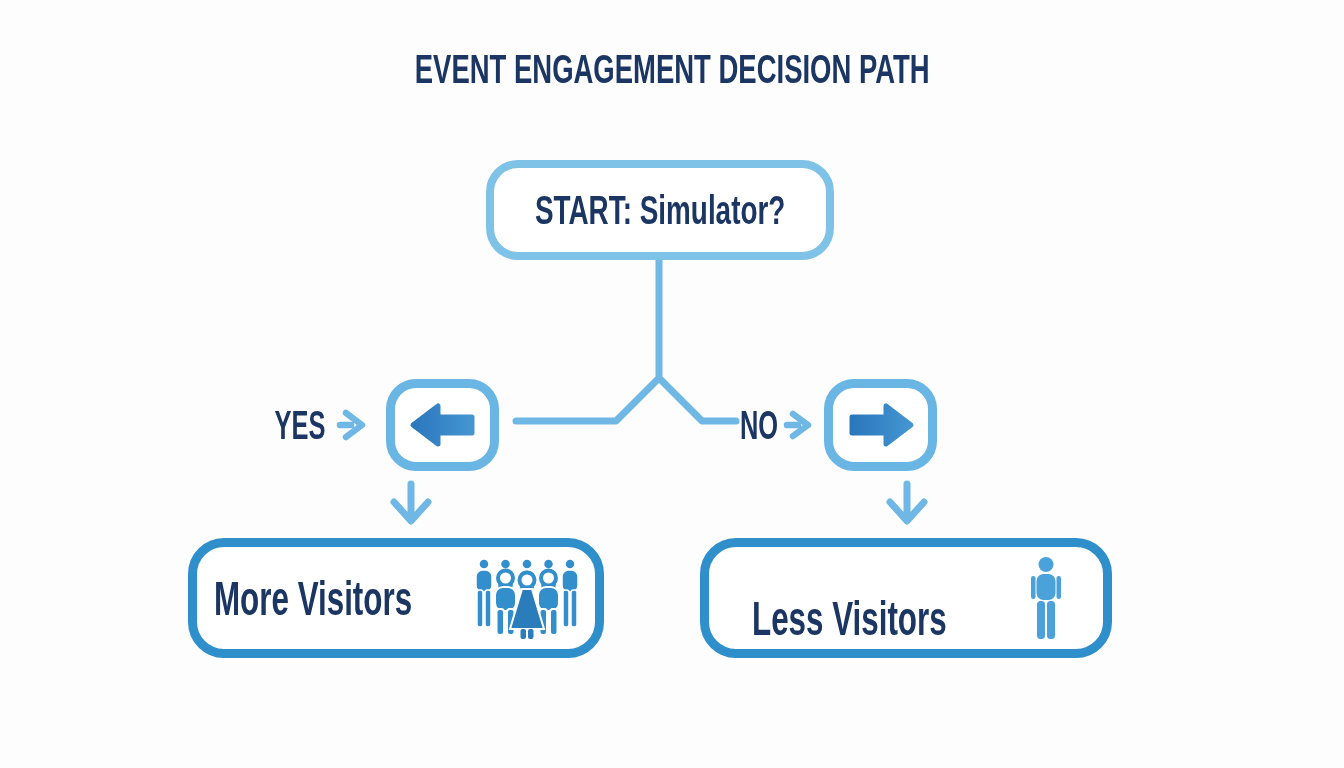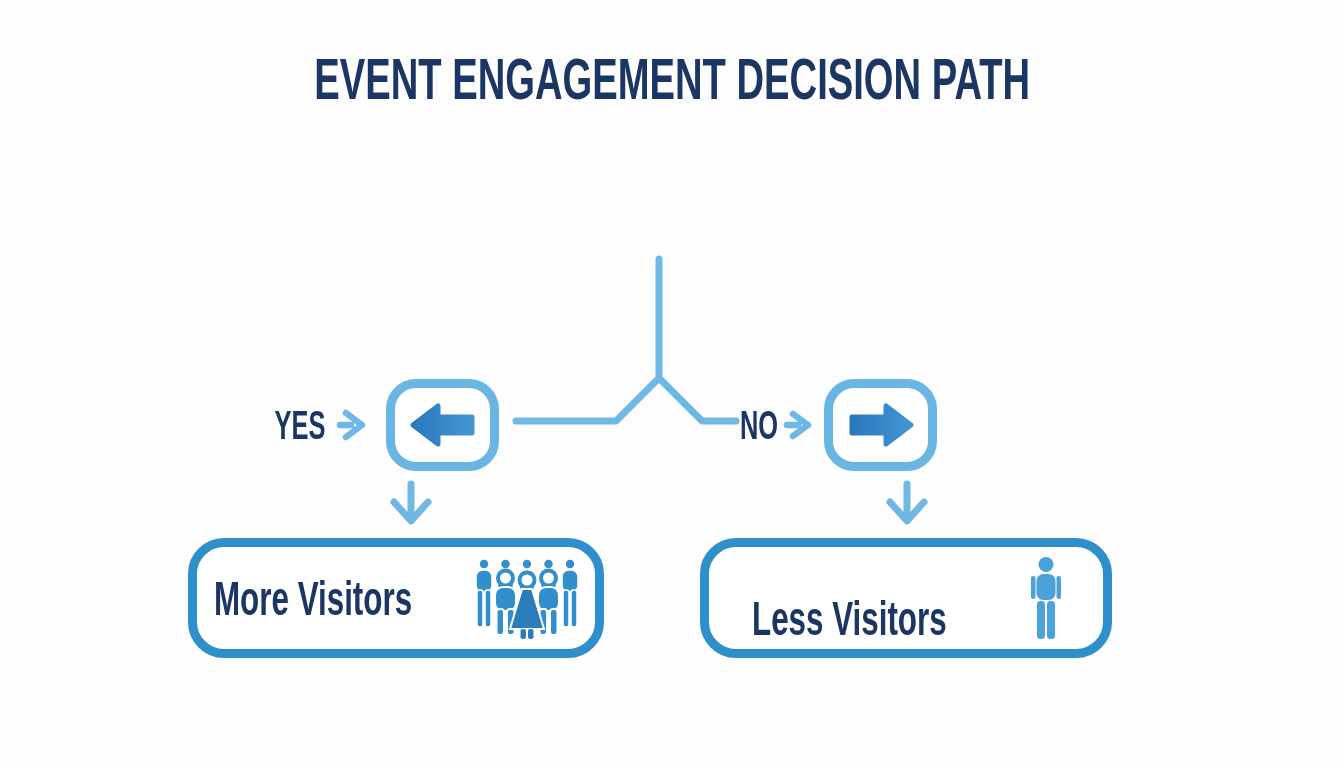--- a/index.html
+++ b/index.html
@@ -6,21 +6,21 @@
   .stage {
     position: relative; width: 1344px; height: 768px; overflow: hidden;
     background: var(--background, #FDFDFE);
     font-family: "Liberation Sans", "DejaVu Sans", sans-serif;
     color: var(--navy-text, #1C3663);
   }
   .condensed { display: inline-block; white-space: nowrap; font-weight: bold; }
 
   .title {
     position: absolute; top: 46px; left: 0; width: 100%;
-    text-align: center; font-size: 57px; font-weight: bold; margin: 0;
+    text-align: center; font-size: 41px; font-weight: bold; margin: 0;
     color: var(--navy-text, #1C3663);
   }
   .title .condensed { transform: scaleX(0.67); transform-origin: center; }
 
   .overlay { position: absolute; left: 0; top: 0; pointer-events: none; }
   .connector { stroke: var(--line-blue, #6FB7E4); fill: none;
     stroke-linecap: round; stroke-linejoin: round; }
 
   .start-box {
     position: absolute; left: 486px; top: 160px; width: 348px; height: 100px;
@@ -78,20 +78,23 @@
   <svg class="overlay" width="1344" height="768" viewBox="0 0 1344 768">
     <g class="connector">
       <path stroke-width="7" d="M659 259 L659 378 M659 378 L616 421 L516 421 M659 378 L702 421 L736 421"></path>
       <path stroke-width="6.5" d="M340 425 L351 425 M346 413 L362 425 L346 437"></path>
       <path stroke-width="6.5" d="M787 425 L798 425 M793 414 L808 425 L793 436"></path>
       <path stroke-width="7" d="M411 484 L411 514 M394 502 L411 521 L428 502"></path>
       <path stroke-width="7" d="M907 484 L907 514 M890 502 L907 521 L924 502"></path>
     </g>
   </svg>
 
+  <div class="start-box">
+    <span class="condensed">START: Simulator?</span>
+  </div>
 
   <div class="cond-label yes-label">YES</div>
   <div class="cond-label no-label">NO</div>
 
   <div class="arrow-box arrow-box-left">
     <svg width="68" height="46" viewBox="0 0 68 46">
       <defs>
         <linearGradient id="gradL" x1="0" y1="0" x2="1" y2="0">
           <stop offset="0" class="stop-dark"></stop>
             <stop offset="1" class="stop-light"></stop>

